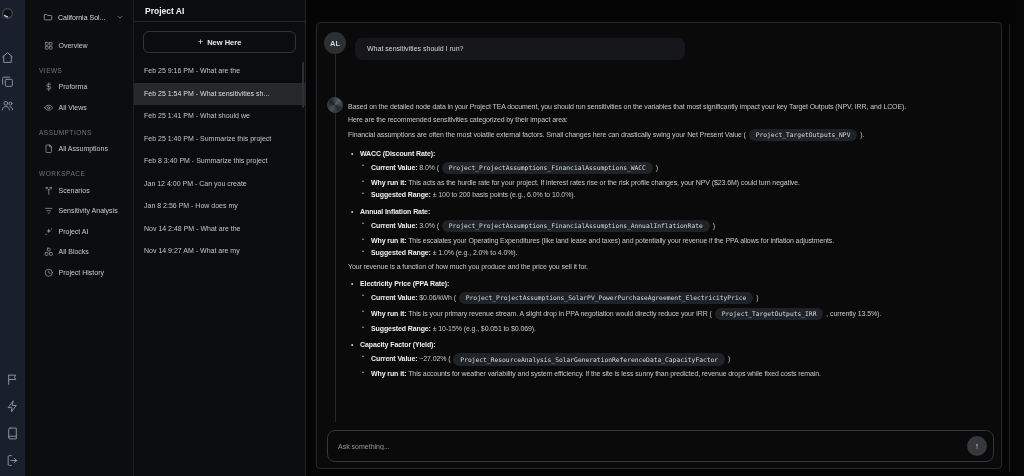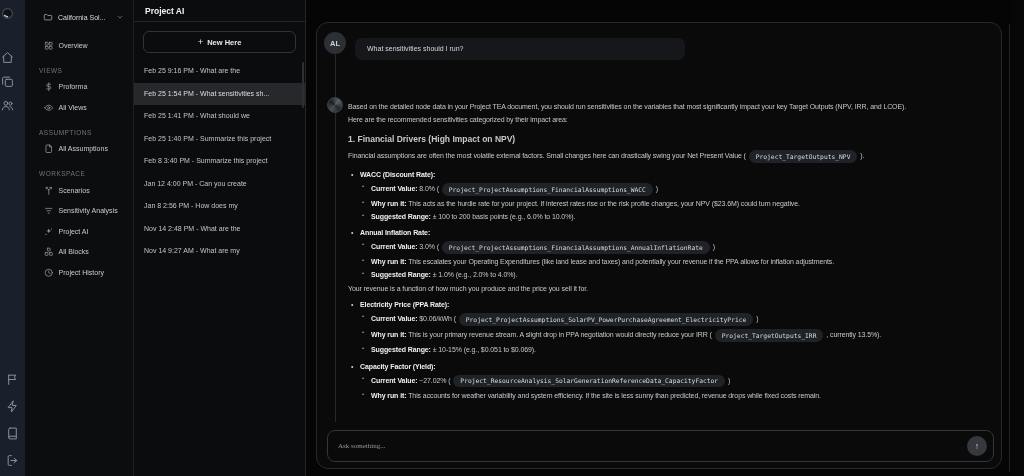--- a/index.html
+++ b/index.html
@@ -35,42 +35,42 @@
   .cp-header { height:22px; border-bottom:1px solid #232527; font-size:8.5px; font-weight:bold; color:#f0f1f3; display:flex; align-items:center; padding-left:11px; flex:0 0 22px; }
   .new-chat { margin:9px 9px 7px 9px; height:22px; border:1px solid #303337; border-radius:6px; background:transparent; color:#e9eaec; font-size:7.5px; font-weight:bold; font-family:inherit; display:flex; align-items:center; justify-content:center; gap:4px; cursor:pointer; }
   .new-chat .plus { font-size:9.5px; font-weight:normal; line-height:1; }
   .chat-list { flex:1; overflow:hidden; }
   .chat-item { height:22.5px; line-height:22.5px; padding:0 10px; font-size:7px; color:#c3c5c8; white-space:nowrap; overflow:hidden; text-overflow:ellipsis; cursor:pointer; }
   .chat-item.selected { background:#26282c; color:#dcdee0; }
   .cp-scroll { position:absolute; right:1px; top:62px; width:2.5px; height:46px; background:#2c2f33; border-radius:2px; }
 
   
   .main { flex:1; position:relative; background:#050506; }
-  .card { position:absolute; left:10px; right:10px; top:22px; bottom:7px; border:1px solid #28292d; border-radius:12px; background:#0a0a0b; overflow:hidden; }
+  .card { position:absolute; left:10px; right:10px; top:22px; bottom:7px; border:1px solid #28292d; border-radius:4px; background:#0a0a0b; overflow:hidden; }
   .thread-line { position:absolute; left:18px; top:12px; width:1px; height:calc(100% - 58px); background:#25272b; z-index:0; }
   .avatar-al { position:absolute; left:7px; top:9px; width:22px; height:22px; border-radius:50%; background:#2c2f34; color:#cfd2d6; font-size:7.5px; font-weight:bold; display:flex; align-items:center; justify-content:center; z-index:2; }
   .bubble { position:absolute; left:38px; top:15px; width:330px; height:22px; background:#16171a; border-radius:7px; font-size:7px; color:#d6d8da; line-height:22px; padding:0 12px; z-index:1; }
   .avatar-ai { position:absolute; left:10px; top:74px; width:16px; height:16px; border-radius:50%; z-index:2;
     background:conic-gradient(from 40deg,#5a6068,#23262a 25%,#4a4f55 50%,#1c1f23 75%,#5a6068);
     border:1px solid #3a3f45; }
   .ai-blocks { position:absolute; left:31px; right:6px; top:74px; z-index:1; }
 
   .blk { font-size:7px; line-height:1.3; letter-spacing:-0.1px; color:#c6c8cb; }
   .blk-p { margin:4.5px 0; }
   .blk-h { font-size:8.5px; font-weight:bold; color:#f1f2f4; margin:10px 0 5px 0; letter-spacing:0; }
   .blk-li1 { margin:7.5px 0 4px 0; padding-left:12px; position:relative; }
   .blk-li1::before { content:"•"; position:absolute; left:3px; top:0; color:#c6c8cb; }
   .blk-li2 { margin:3.5px 0; padding-left:23px; position:relative; }
   .blk-li2::before { content:"•"; position:absolute; left:14px; top:0; font-size:6px; color:#9fa2a6; }
   .seg-b { font-weight:bold; color:#eef0f2; }
   .seg-n { color:#c6c8cb; }
   .chip { font-family:"DejaVu Sans Mono",monospace; font-size:6.3px; background:#1f2226; color:#d9dbde; border-radius:8px; padding:1.5px 7px; margin:0 1px; display:inline-block; line-height:1.5; vertical-align:-1px; letter-spacing:0; }
 
   .composer { position:absolute; left:10px; right:7px; bottom:6px; height:32px; border:1px solid #33363b; border-radius:8px; background:#0a0a0b; display:flex; align-items:center; z-index:3; }
-  .composer input { flex:1; background:transparent; border:none; outline:none; color:#d5d7da; font-size:7px; padding:0 10px; font-family:Liberation Serif, serif; }
+  .composer input { flex:1; background:transparent; border:none; outline:none; color:#d5d7da; font-size:7px; padding:0 10px; font-family:Liberation Sans, sans-serif; }
   .composer input::placeholder { color:#95989d; }
   .send { width:20px; height:20px; border-radius:50%; background:#35383d; color:#c9ccd0; border:none; margin-right:6px; display:flex; align-items:center; justify-content:center; font-size:9px; cursor:pointer; flex:0 0 20px; }
   .v-scroll { position:absolute; right:2px; top:24px; bottom:4px; width:1.5px; background:#232427; }
 </style>
 </head>
 <body>
 
 <div class="app">
 
   <aside class="rail">
@@ -250,21 +250,20 @@
 
   <main class="main">
     <div class="card">
       <div class="thread-line"></div>
       <div class="avatar-al">AL</div>
       <div class="bubble">What sensitivities should I run?</div>
       <div class="avatar-ai"></div>
       <div class="ai-blocks">
           <div class="blk blk-p"><span class="seg-n">Based on the detailed node data in your Project TEA document, you should run sensitivities on the variables that most significantly impact your key Target Outputs (NPV, IRR, and LCOE).</span></div>
           <div class="blk blk-p"><span class="seg-n">Here are the recommended sensitivities categorized by their impact area:</span></div>
-          <div class="blk blk-h"><span class="seg-n">1. Financial Drivers (High Impact on NPV)</span></div>
           <div class="blk blk-p"><span class="seg-n">Financial assumptions are often the most volatile external factors. Small changes here can drastically swing your Net Present Value ( </span><span class="chip">Project_TargetOutputs_NPV</span><span class="seg-n"> ).</span></div>
           <div class="blk blk-li1"><span class="seg-b">WACC (Discount Rate):</span></div>
           <div class="blk blk-li2"><span class="seg-b">Current Value:</span><span class="seg-n"> 8.0% ( </span><span class="chip">Project_ProjectAssumptions_FinancialAssumptions_WACC</span><span class="seg-n"> )</span></div>
           <div class="blk blk-li2"><span class="seg-b">Why run it:</span><span class="seg-n"> This acts as the hurdle rate for your project. If interest rates rise or the risk profile changes, your NPV ($23.6M) could turn negative.</span></div>
           <div class="blk blk-li2"><span class="seg-b">Suggested Range:</span><span class="seg-n"> ± 100 to 200 basis points (e.g., 6.0% to 10.0%).</span></div>
           <div class="blk blk-li1"><span class="seg-b">Annual Inflation Rate:</span></div>
           <div class="blk blk-li2"><span class="seg-b">Current Value:</span><span class="seg-n"> 3.0% ( </span><span class="chip">Project_ProjectAssumptions_FinancialAssumptions_AnnualInflationRate</span><span class="seg-n"> )</span></div>
           <div class="blk blk-li2"><span class="seg-b">Why run it:</span><span class="seg-n"> This escalates your Operating Expenditures (like land lease and taxes) and potentially your revenue if the PPA allows for inflation adjustments.</span></div>
           <div class="blk blk-li2"><span class="seg-b">Suggested Range:</span><span class="seg-n"> ± 1.0% (e.g., 2.0% to 4.0%).</span></div>
           <div class="blk blk-p"><span class="seg-n">Your revenue is a function of how much you produce and the price you sell it for.</span></div>

